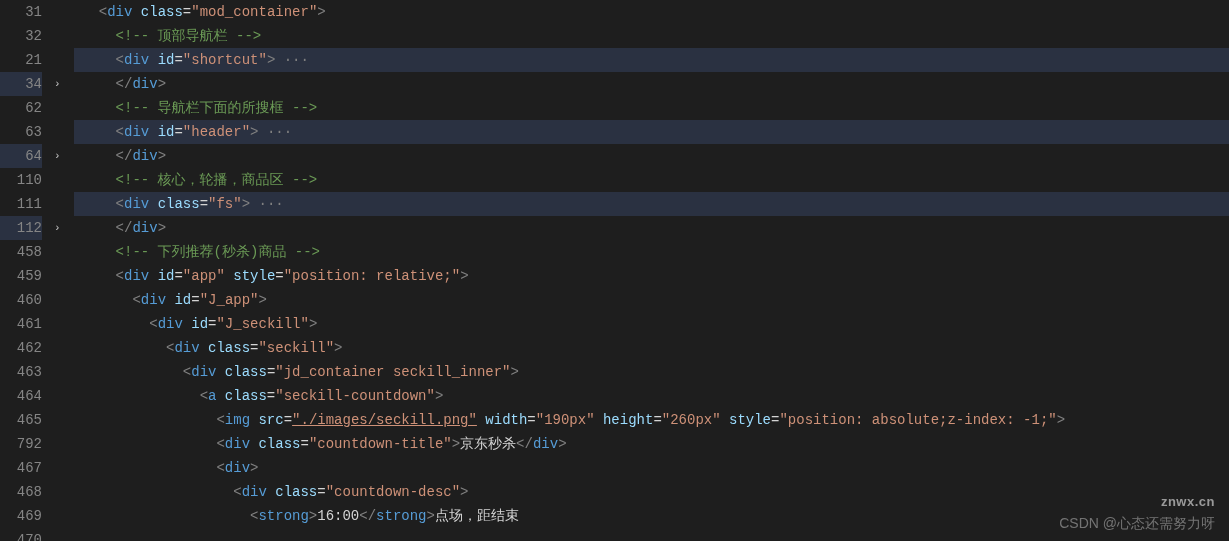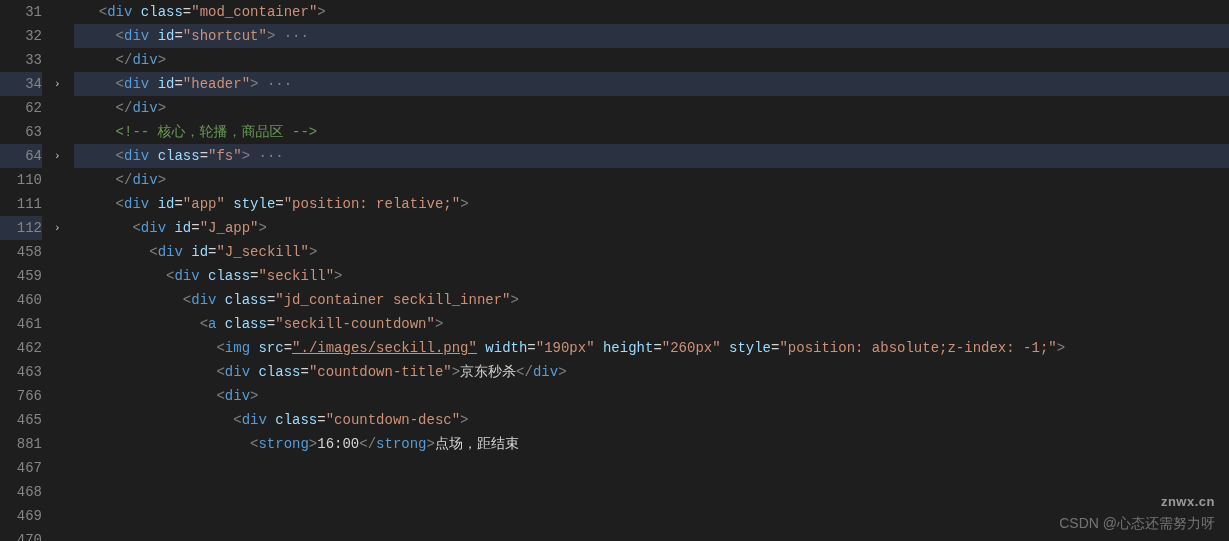--- a/index.html
+++ b/index.html
@@ -97,56 +97,59 @@
       letter-spacing: 0.5px;
     }
   </style>
 </head>
 <body>
 
 <div class="editor">
   <div class="gutter" id="gutter">
       <div class="line">31</div>
       <div class="line">32</div>
-      <div class="line">33</div>
+      <div class="line">21</div>
       <div class="line highlighted">34</div>
       <div class="line">62</div>
       <div class="line">63</div>
       <div class="line highlighted">64</div>
       <div class="line">110</div>
       <div class="line">111</div>
       <div class="line highlighted">112</div>
       <div class="line">458</div>
       <div class="line">459</div>
       <div class="line">460</div>
       <div class="line">461</div>
       <div class="line">462</div>
       <div class="line">463</div>
-      <div class="line">766</div>
+      <div class="line">464</div>
       <div class="line">465</div>
-      <div class="line">881</div>
+      <div class="line">792</div>
       <div class="line">467</div>
       <div class="line">468</div>
       <div class="line">469</div>
       <div class="line">470</div>
     </div>
   <div class="fold-col" id="foldcol">
       <div class="fold-icon" style="top: 78px;">›</div>
       <div class="fold-icon" style="top: 150px;">›</div>
       <div class="fold-icon" style="top: 222px;">›</div>
     </div>
   <div class="code-area" id="codearea">
       <div class="code-line"><span>  </span><span class="tag-bracket">&lt;</span><span class="tag-name">div</span><span class="text-content"> </span><span class="attr-name">class</span><span class="text-content">=</span><span class="attr-value">"mod_container"</span><span class="tag-bracket">&gt;</span></div>
+      <div class="code-line"><span>    </span><span class="comment">&lt;!-- 顶部导航栏 --&gt;</span></div>
       <div class="code-line highlighted"><span>    </span><span class="tag-bracket">&lt;</span><span class="tag-name">div</span><span class="text-content"> </span><span class="attr-name">id</span><span class="text-content">=</span><span class="attr-value">"shortcut"</span><span class="tag-bracket">&gt;</span><span class="fold-dots"> ···</span></div>
       <div class="code-line"><span>    </span><span class="tag-bracket">&lt;/</span><span class="tag-name">div</span><span class="tag-bracket">&gt;</span></div>
+      <div class="code-line"><span>    </span><span class="comment">&lt;!-- 导航栏下面的所搜框 --&gt;</span></div>
       <div class="code-line highlighted"><span>    </span><span class="tag-bracket">&lt;</span><span class="tag-name">div</span><span class="text-content"> </span><span class="attr-name">id</span><span class="text-content">=</span><span class="attr-value">"header"</span><span class="tag-bracket">&gt;</span><span class="fold-dots"> ···</span></div>
       <div class="code-line"><span>    </span><span class="tag-bracket">&lt;/</span><span class="tag-name">div</span><span class="tag-bracket">&gt;</span></div>
       <div class="code-line"><span>    </span><span class="comment">&lt;!-- 核心，轮播，商品区 --&gt;</span></div>
       <div class="code-line highlighted"><span>    </span><span class="tag-bracket">&lt;</span><span class="tag-name">div</span><span class="text-content"> </span><span class="attr-name">class</span><span class="text-content">=</span><span class="attr-value">"fs"</span><span class="tag-bracket">&gt;</span><span class="fold-dots"> ···</span></div>
       <div class="code-line"><span>    </span><span class="tag-bracket">&lt;/</span><span class="tag-name">div</span><span class="tag-bracket">&gt;</span></div>
+      <div class="code-line"><span>    </span><span class="comment">&lt;!-- 下列推荐(秒杀)商品 --&gt;</span></div>
       <div class="code-line"><span>    </span><span class="tag-bracket">&lt;</span><span class="tag-name">div</span><span class="text-content"> </span><span class="attr-name">id</span><span class="text-content">=</span><span class="attr-value">"app"</span><span class="text-content"> </span><span class="attr-name">style</span><span class="text-content">=</span><span class="attr-value">"position: relative;"</span><span class="tag-bracket">&gt;</span></div>
       <div class="code-line"><span>      </span><span class="tag-bracket">&lt;</span><span class="tag-name">div</span><span class="text-content"> </span><span class="attr-name">id</span><span class="text-content">=</span><span class="attr-value">"J_app"</span><span class="tag-bracket">&gt;</span></div>
       <div class="code-line"><span>        </span><span class="tag-bracket">&lt;</span><span class="tag-name">div</span><span class="text-content"> </span><span class="attr-name">id</span><span class="text-content">=</span><span class="attr-value">"J_seckill"</span><span class="tag-bracket">&gt;</span></div>
       <div class="code-line"><span>          </span><span class="tag-bracket">&lt;</span><span class="tag-name">div</span><span class="text-content"> </span><span class="attr-name">class</span><span class="text-content">=</span><span class="attr-value">"seckill"</span><span class="tag-bracket">&gt;</span></div>
       <div class="code-line"><span>            </span><span class="tag-bracket">&lt;</span><span class="tag-name">div</span><span class="text-content"> </span><span class="attr-name">class</span><span class="text-content">=</span><span class="attr-value">"jd_container seckill_inner"</span><span class="tag-bracket">&gt;</span></div>
       <div class="code-line"><span>              </span><span class="tag-bracket">&lt;</span><span class="tag-name">a</span><span class="text-content"> </span><span class="attr-name">class</span><span class="text-content">=</span><span class="attr-value">"seckill-countdown"</span><span class="tag-bracket">&gt;</span></div>
       <div class="code-line"><span>                </span><span class="tag-bracket">&lt;</span><span class="tag-name">img</span><span class="text-content"> </span><span class="attr-name">src</span><span class="text-content">=</span><span class="attr-value underline">"./images/seckill.png"</span><span class="text-content"> </span><span class="attr-name">width</span><span class="text-content">=</span><span class="attr-value">"190px"</span><span class="text-content"> </span><span class="attr-name">height</span><span class="text-content">=</span><span class="attr-value">"260px"</span><span class="text-content"> </span><span class="attr-name">style</span><span class="text-content">=</span><span class="attr-value">"position: absolute;z-index: -1;"</span><span class="tag-bracket">&gt;</span></div>
       <div class="code-line"><span>                </span><span class="tag-bracket">&lt;</span><span class="tag-name">div</span><span class="text-content"> </span><span class="attr-name">class</span><span class="text-content">=</span><span class="attr-value">"countdown-title"</span><span class="tag-bracket">&gt;</span><span class="text-content">京东秒杀</span><span class="tag-bracket">&lt;/</span><span class="tag-name">div</span><span class="tag-bracket">&gt;</span></div>
       <div class="code-line"><span>                </span><span class="tag-bracket">&lt;</span><span class="tag-name">div</span><span class="tag-bracket">&gt;</span></div>
       <div class="code-line"><span>                  </span><span class="tag-bracket">&lt;</span><span class="tag-name">div</span><span class="text-content"> </span><span class="attr-name">class</span><span class="text-content">=</span><span class="attr-value">"countdown-desc"</span><span class="tag-bracket">&gt;</span></div>

